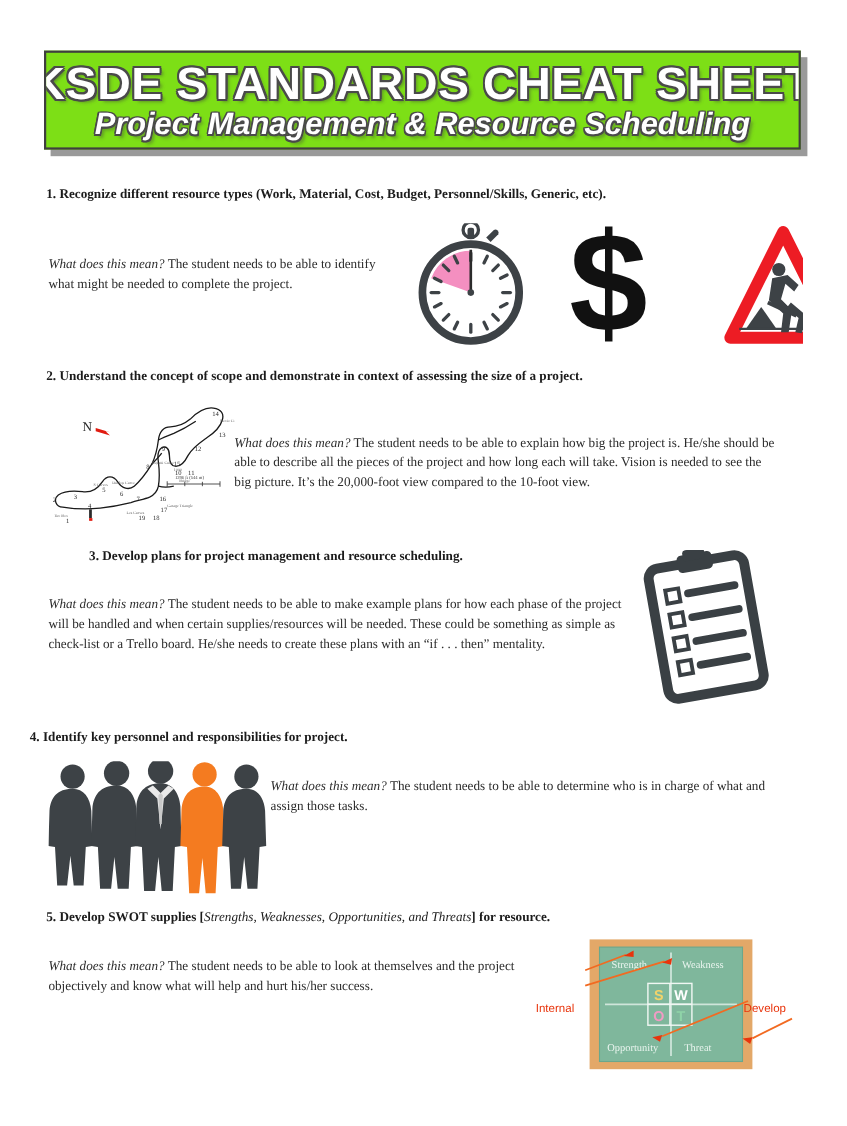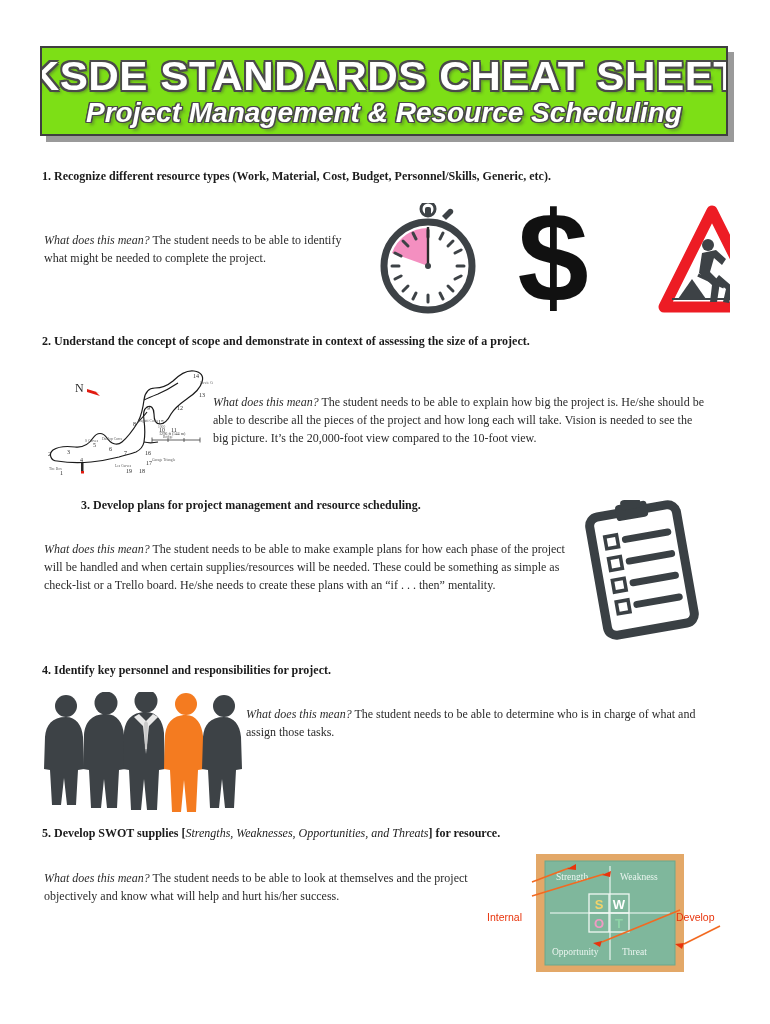--- a/index.html
+++ b/index.html
@@ -276,21 +276,21 @@
       <g stroke="#3a4044" stroke-width="7" stroke-linecap="round">
         <line x1="53" y1="37" x2="96" y2="37"></line>
         <line x1="53" y1="59" x2="96" y2="59"></line>
         <line x1="53" y1="81" x2="96" y2="81"></line>
         <line x1="53" y1="103" x2="96" y2="103"></line>
       </g>
     </g>
   </svg>
 </div>
 
-<div class="item-head" style="left:42px; top:663px; width:660px;">
+<div class="item-head" style="left:27px; top:663px; width:660px;">
   <span>4.</span>
   <span>Identify key personnel and responsibilities for project.</span>
 </div>
 
 <div class="people">
   <svg width="200" height="122" viewBox="0 0 200 122" xmlns="http://www.w3.org/2000/svg">
 
     <g fill="#3d4246">
       <circle cx="22" cy="14" r="11"></circle>
       <path d="M22 25 c-14 0 -20 8 -21 20 l-1 32 l6 1 l2 35 l9 0 l3 -27 l3 27 l9 0 l2 -35 l6 -1 l-1 -32 c-1 -12 -7 -20 -17 -20 z"></path>

